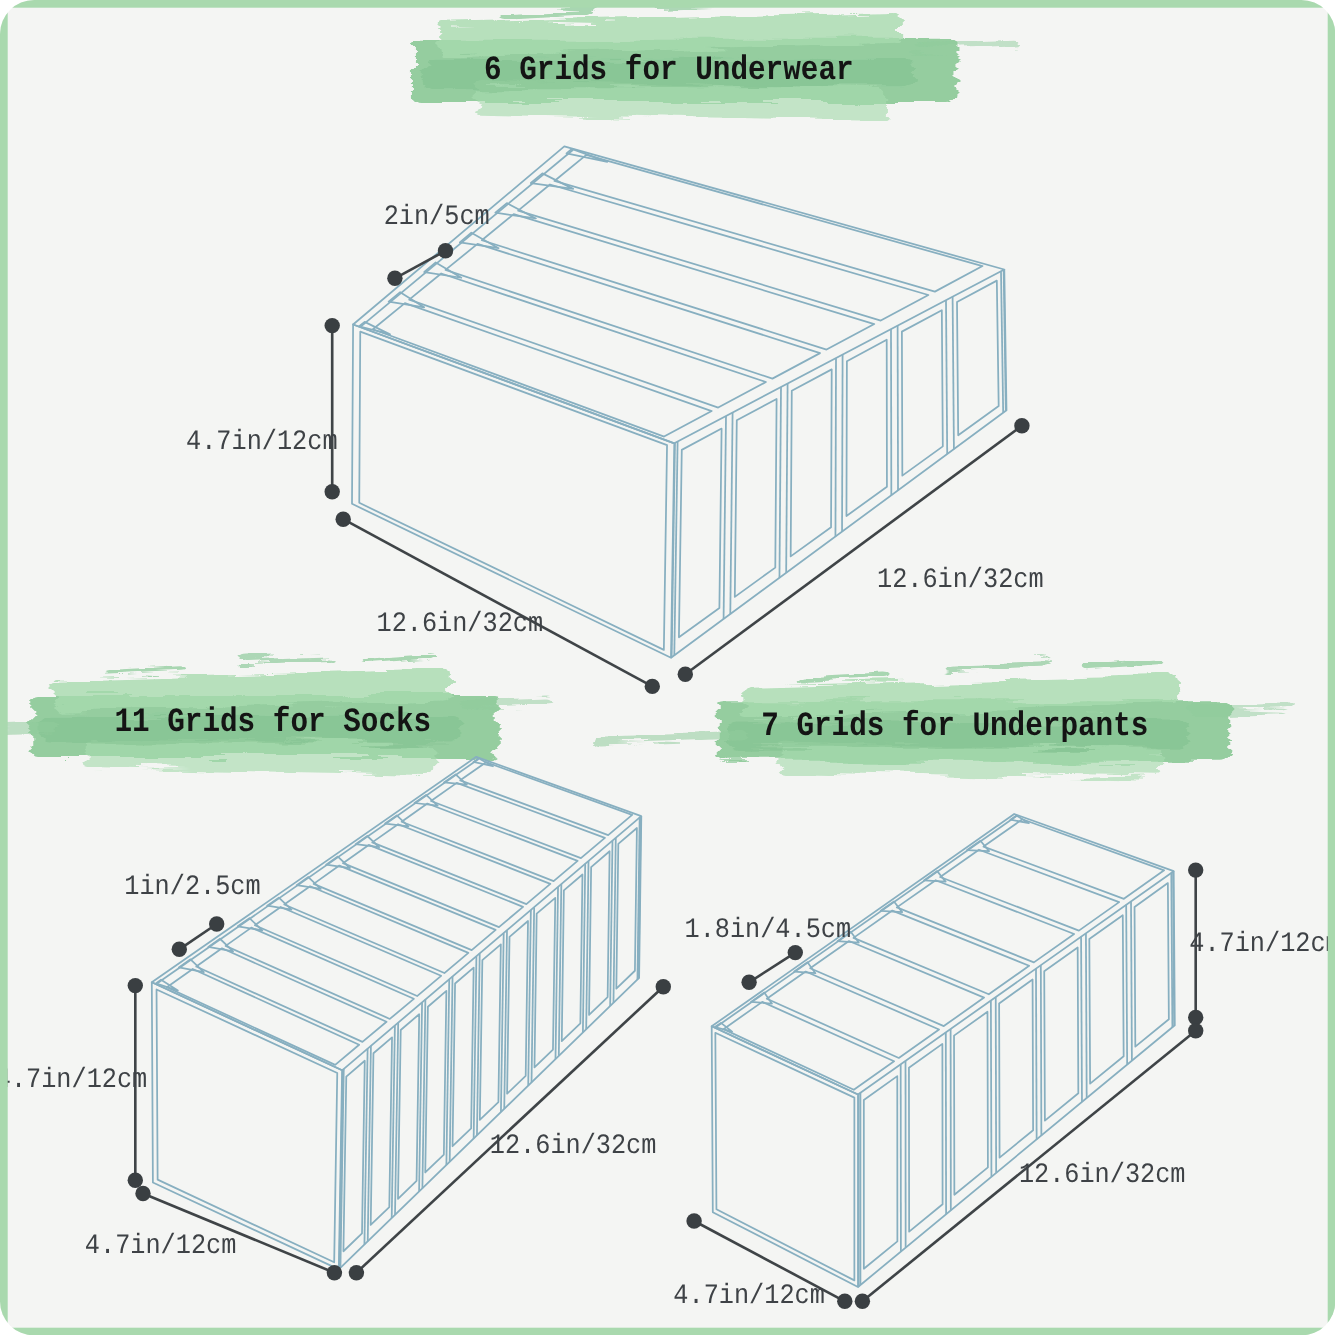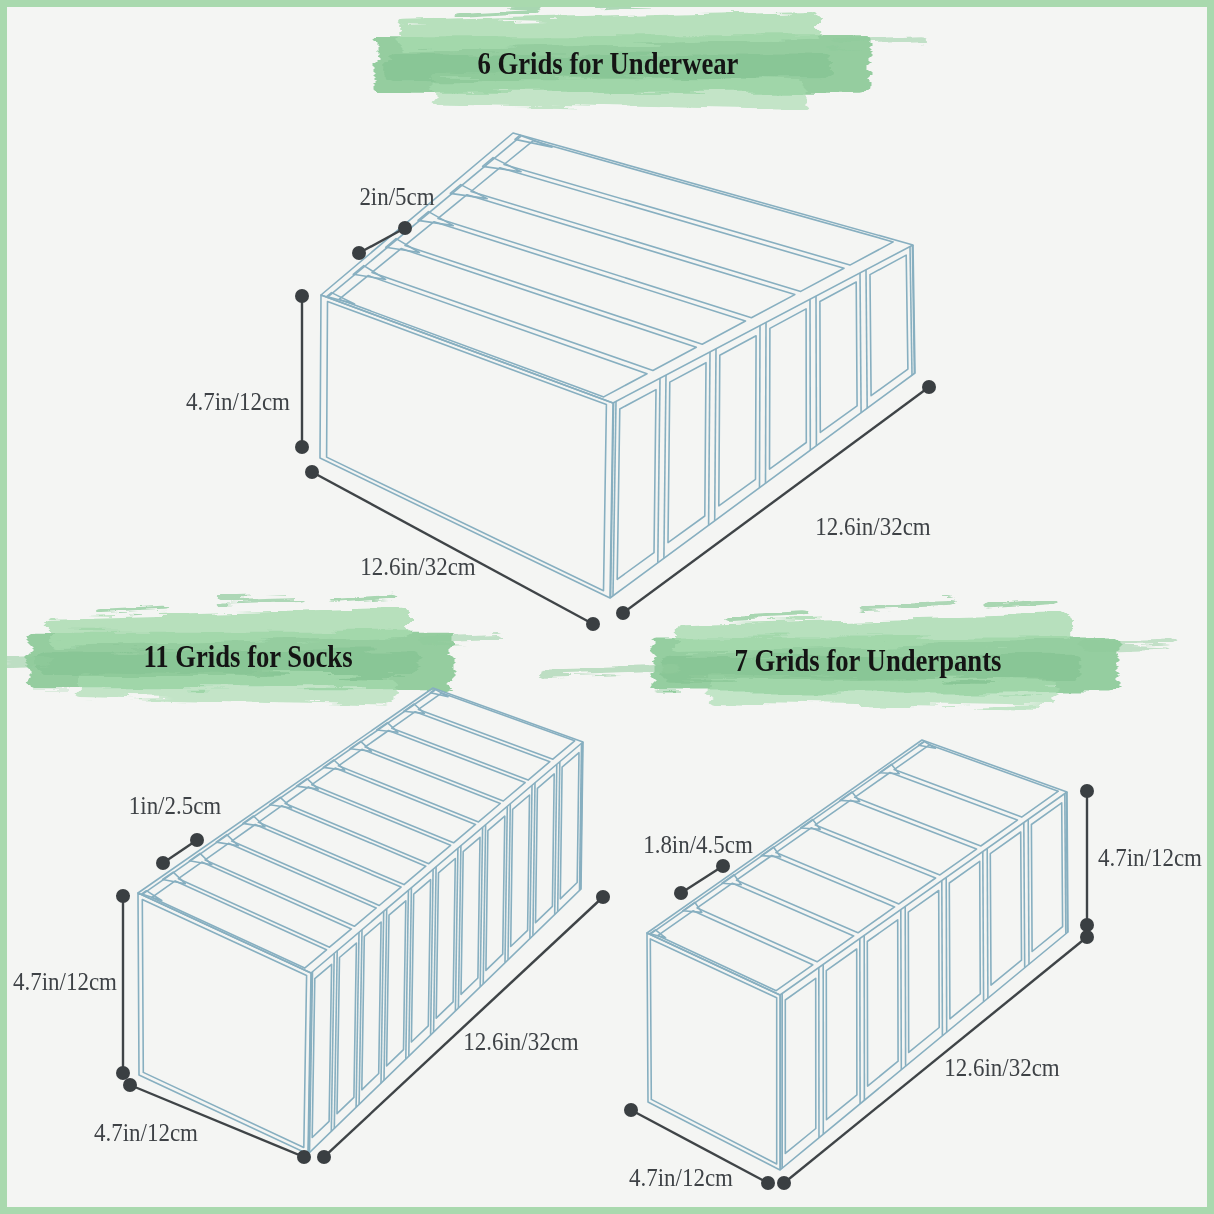--- a/index.html
+++ b/index.html
@@ -1,18 +1,18 @@
 <!DOCTYPE html>
 <html><head>
 <meta charset="utf-8">
 <style>
   html,body{margin:0;padding:0;background:#ffffff;}
   .stage{
     position:relative;width:1214px;height:1214px;overflow:hidden;
-    background:#f4f5f3;font-family:Liberation Serif, serif;
+    background:#f4f5f3;font-family:Liberation Mono, monospace;border-radius:31px;
   }
   .frame{position:absolute;inset:0;border:7px solid #a9d9ae;pointer-events:none;z-index:10;}
   #scene{position:absolute;left:0;top:0;z-index:1;}
   .ttl{
     position:absolute;z-index:3;white-space:nowrap;
     transform:translate(-50%,-50%) scaleX(.86);
     font-weight:bold;font-size:31px;color:#141414;
   }
   .dim{
     position:absolute;z-index:3;white-space:nowrap;

